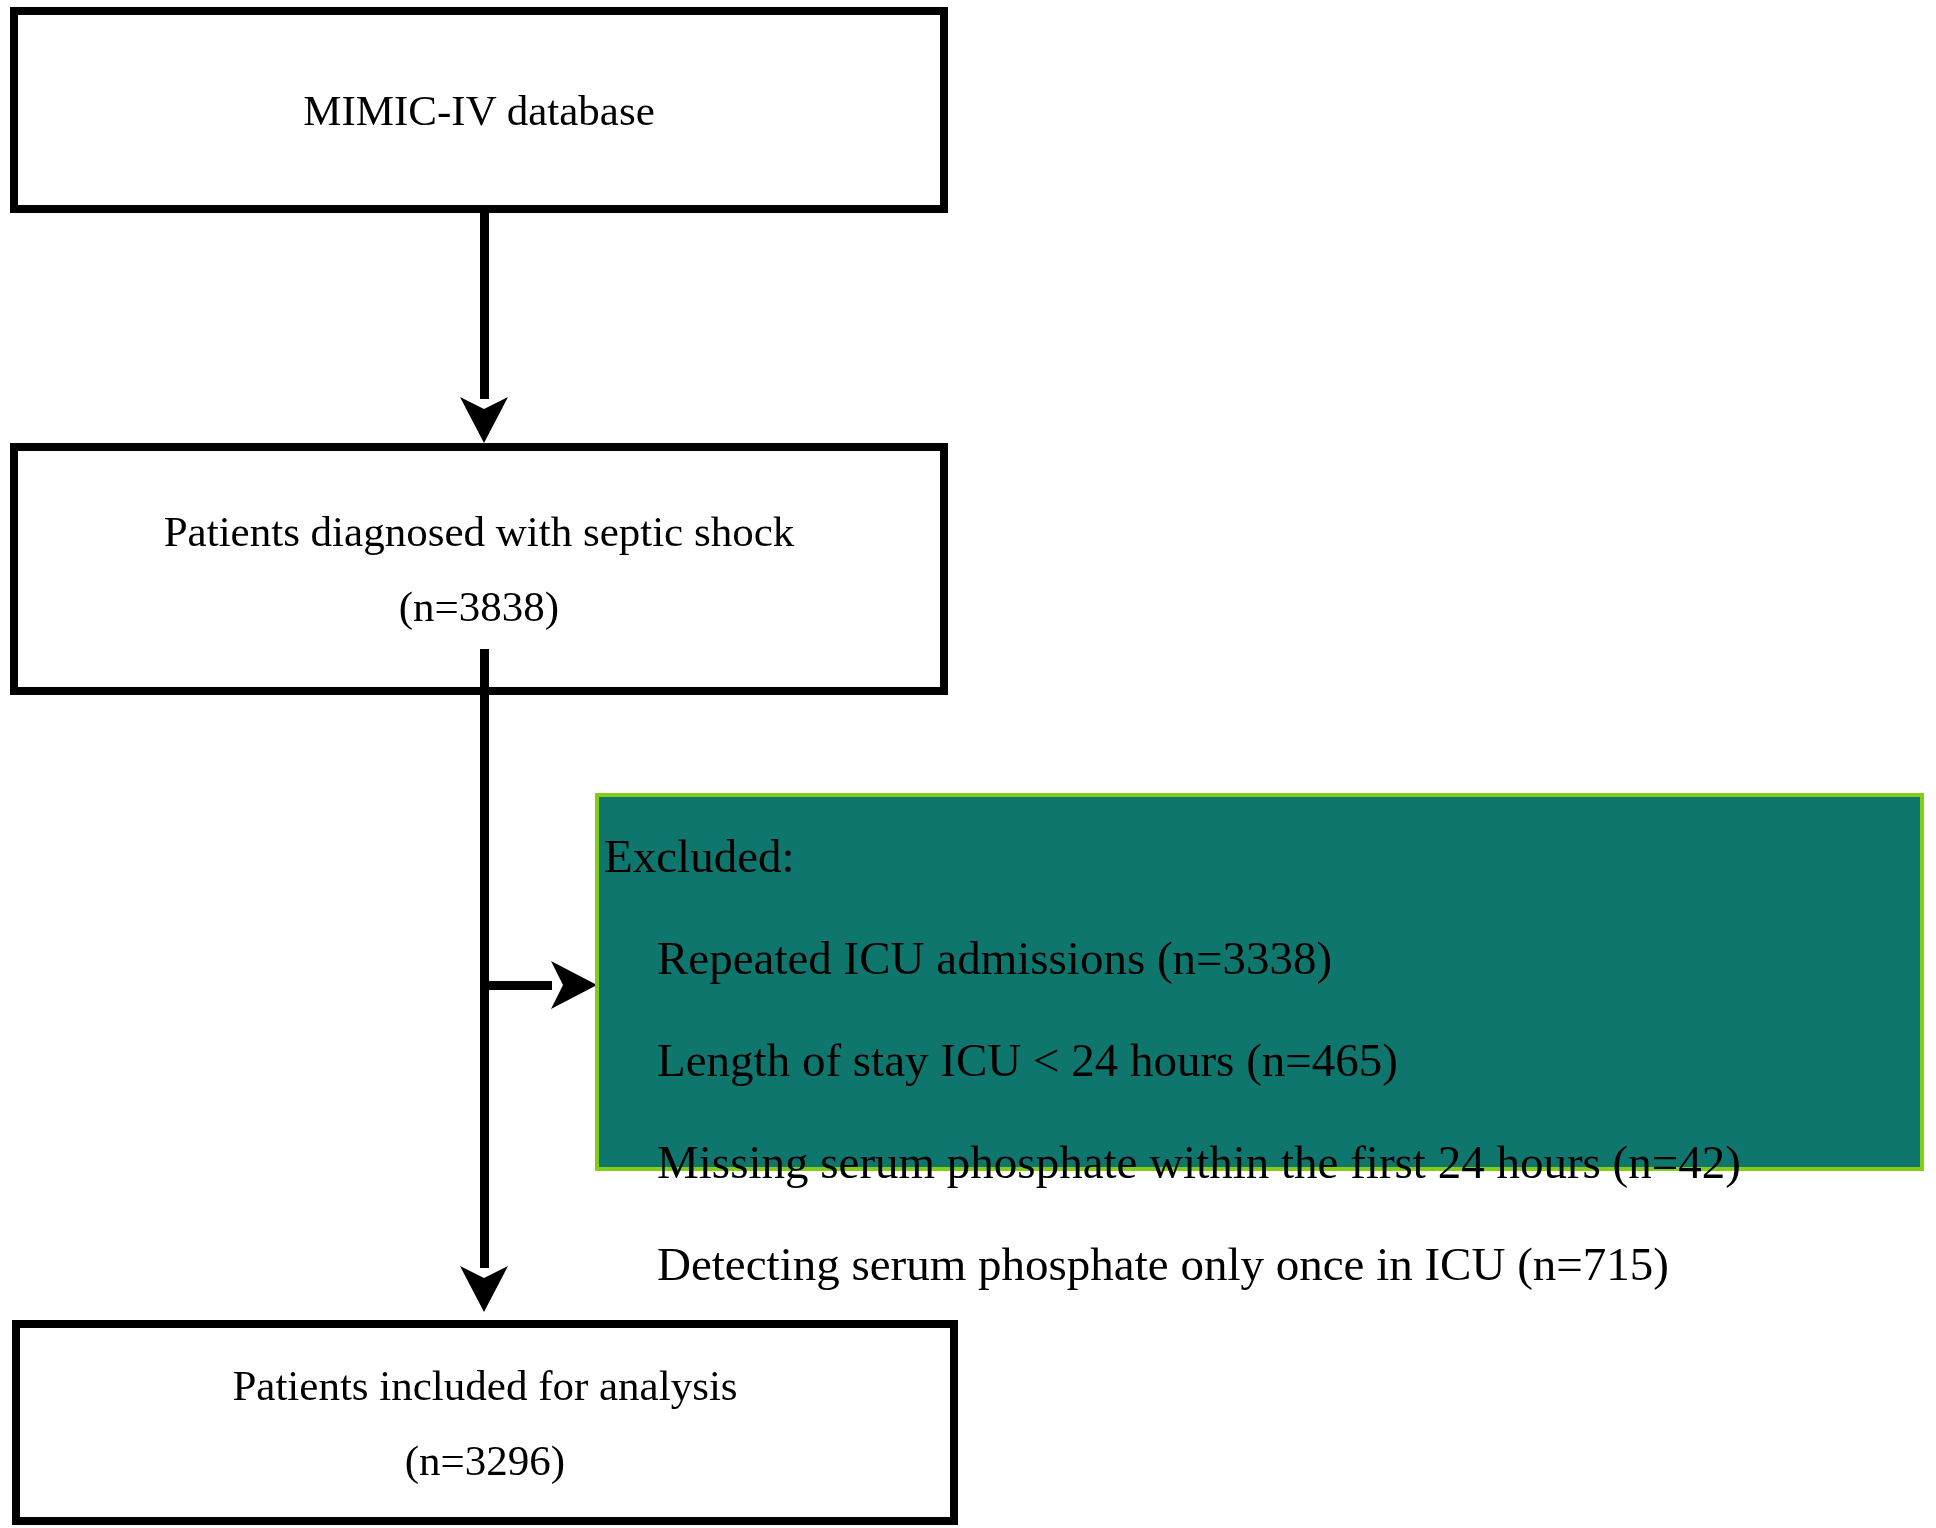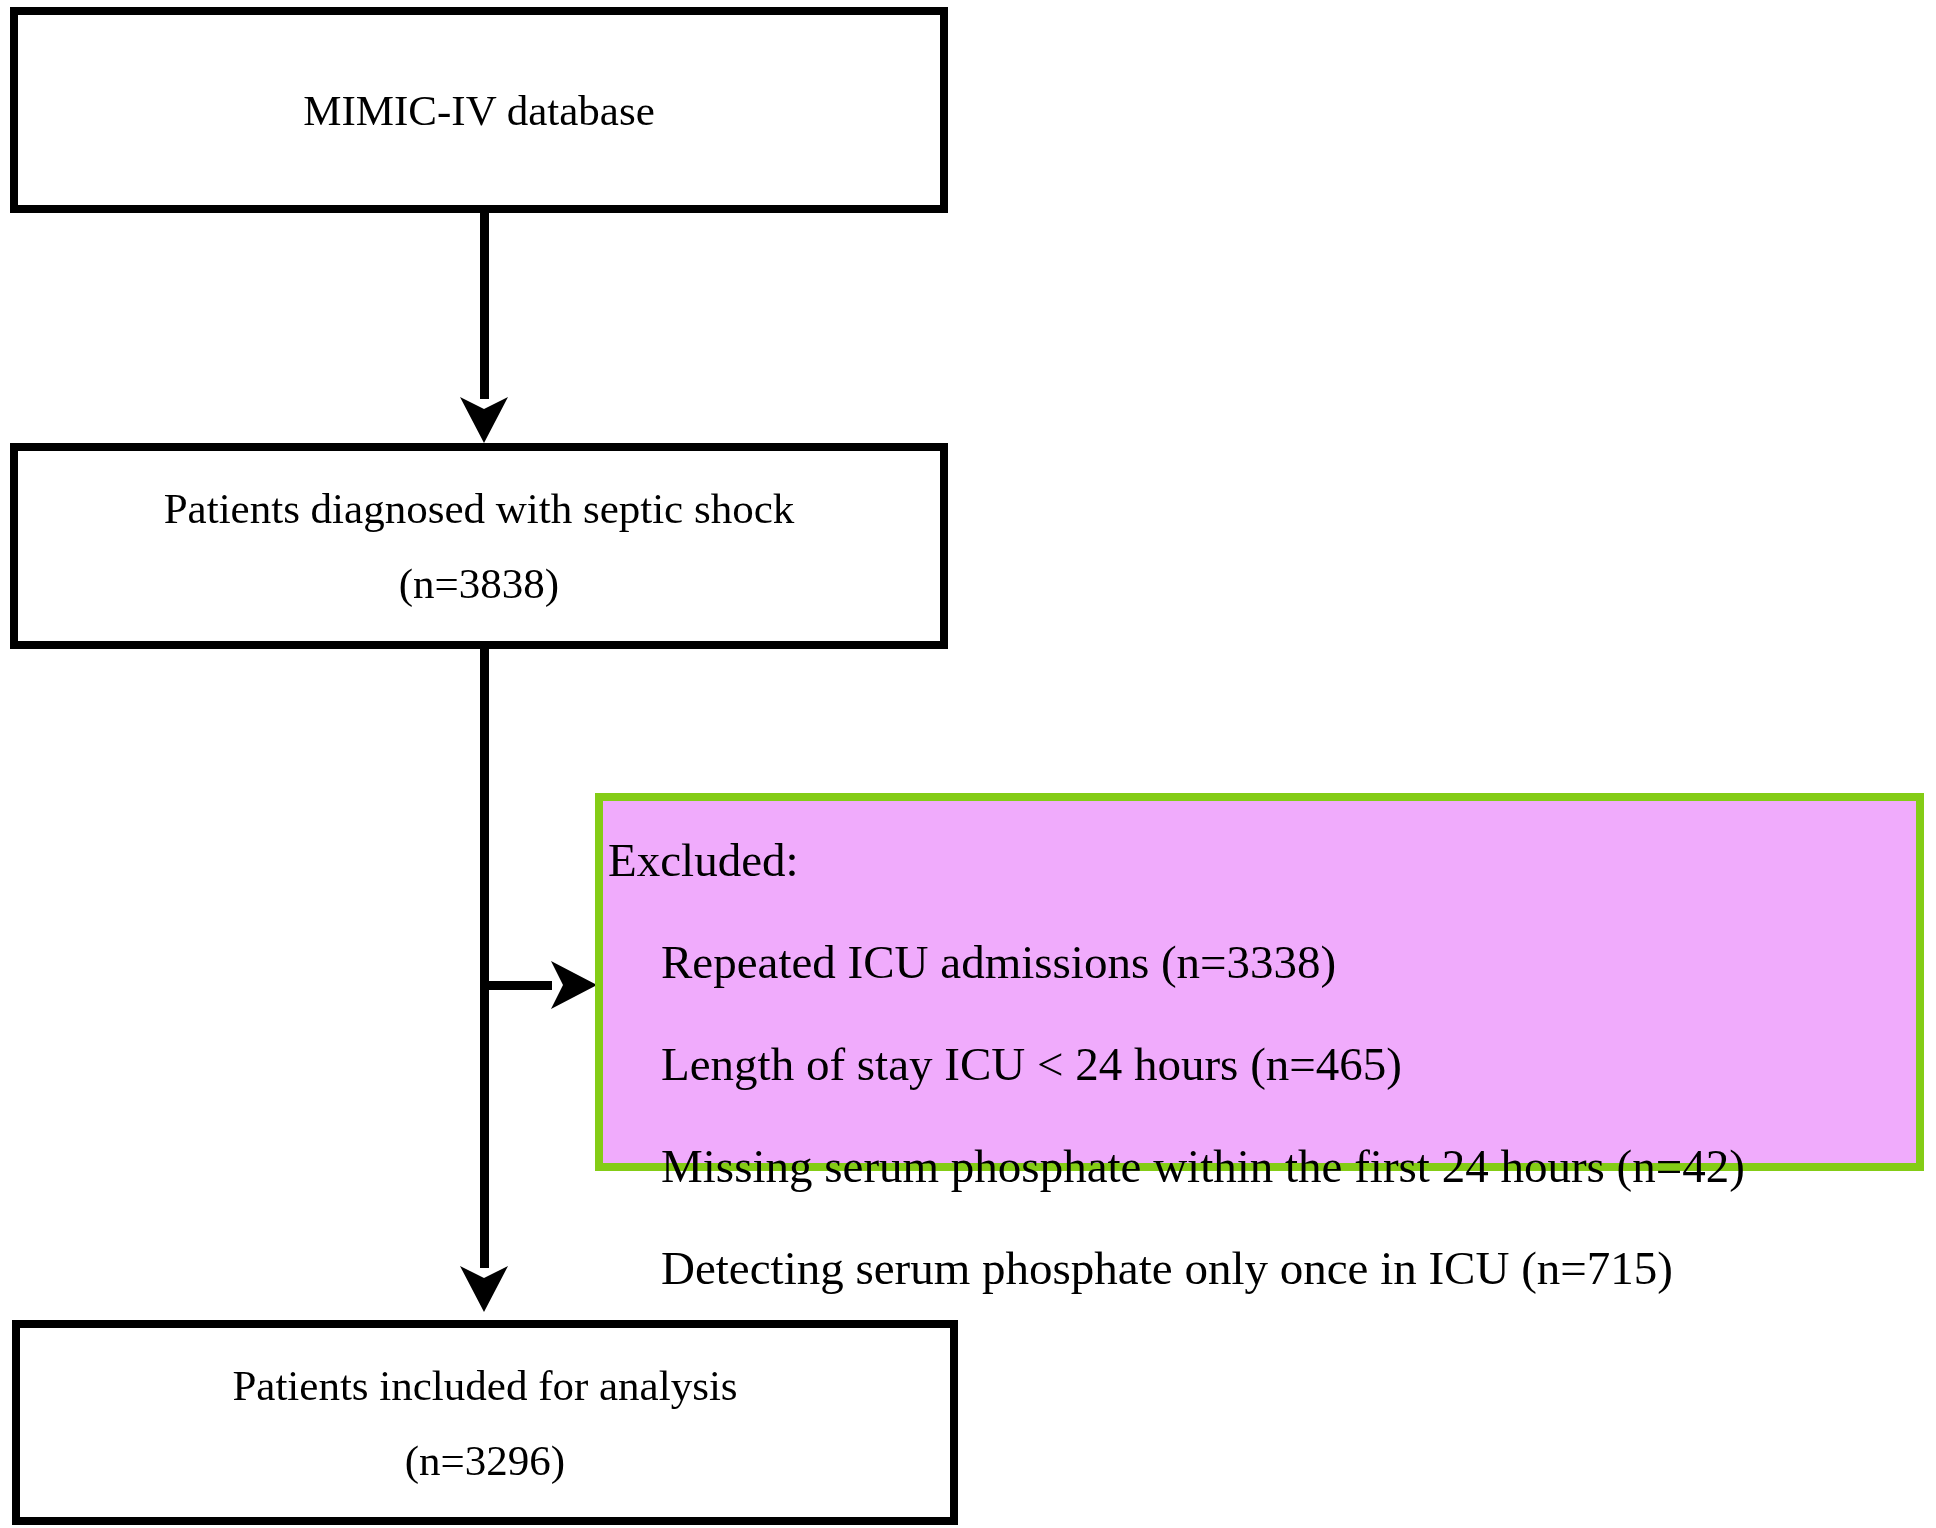--- a/index.html
+++ b/index.html
@@ -28,22 +28,22 @@
   }
   .flowbox .line {
     font-size: 43px;
     line-height: 75px;
     text-align: center;
     white-space: nowrap;
   }
   .excluded {
     position: absolute;
     box-sizing: border-box;
-    border: 8px solid #84cc16;
-    background: #f0abfc;
+    border: 4px solid #84cc16;
+    background: #0f766e;
     padding: 28px 10px 28px 5px;
   }
   .excluded .title {
     font-size: 47px;
     line-height: 62px;
     white-space: nowrap;
   }
   .excluded .item {
     font-size: 47px;
     line-height: 62px;
@@ -71,21 +71,21 @@
     <div class="line">MIMIC-IV database</div>
   </div>
 
   <div class="connector" style="left:480px; top:213px; width:9px; height:186px;"></div>
   <div class="arrowhead" style="left:460px; top:397px;">
     <svg width="48" height="46" viewBox="0 0 48 46">
       <polygon points="0,0 24,12 48,0 24,46" fill="#000000"></polygon>
     </svg>
   </div>
 
-  <div class="flowbox" style="left:10px; top:443px; width:938px; height:206px;">
+  <div class="flowbox" style="left:10px; top:443px; width:938px; height:252px;">
     <div class="line">Patients diagnosed with septic shock</div>
     <div class="line">(n=3838)</div>
   </div>
 
   <div class="connector" style="left:480px; top:649px; width:9px; height:619px;"></div>
   <div class="arrowhead" style="left:460px; top:1266px;">
     <svg width="48" height="46" viewBox="0 0 48 46">
       <polygon points="0,0 24,12 48,0 24,46" fill="#000000"></polygon>
     </svg>
   </div>

